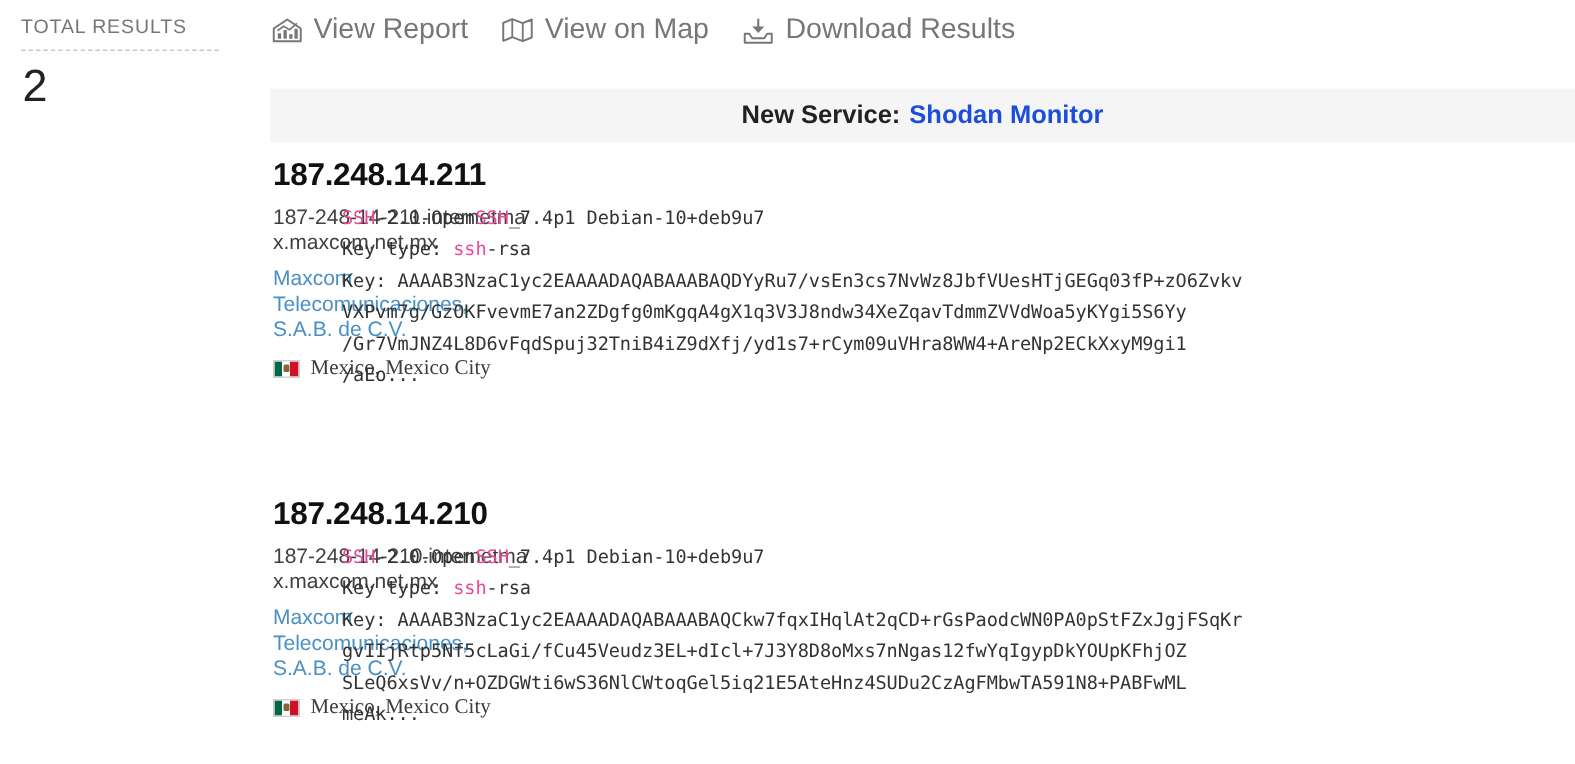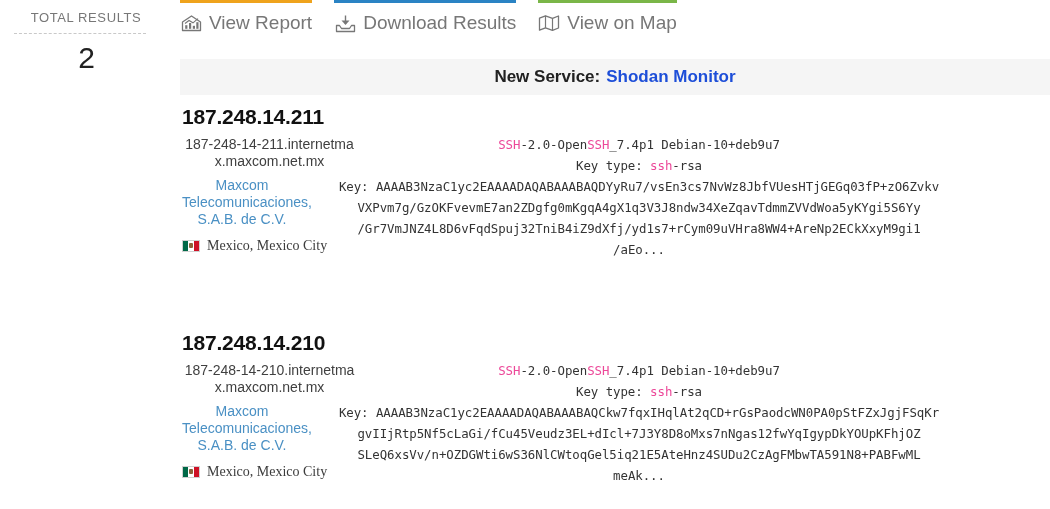--- a/index.html
+++ b/index.html
@@ -14,21 +14,20 @@
   body {
     font-family: "Liberation Sans", sans-serif;
     color: #333333;
     -webkit-font-smoothing: antialiased;
   }
 
   #page {
     position: relative;
     width: 903px;
     height: 509px;
-    text-align: center;
   }
 
   
   .sidebar {
     position: absolute;
     left: 0;
     top: 0;
     width: 172px;
     padding: 10px 14px 0 14px;
   }
@@ -59,21 +58,21 @@
     position: absolute;
     left: 180px;
     top: 0;
     width: 870px;
     height: 46px;
     display: flex;
     align-items: flex-start;
   }
   .action-item {
     display: flex;
-    flex-direction: column;
+    flex-direction: row;
     margin-right: 22px;
     cursor: pointer;
     user-select: none;
   }
   .action-rule {
     height: 3px;
     width: 100%;
     border-radius: 0;
   }
   .action-body {
@@ -242,47 +241,47 @@
             <rect x="11.8" y="11.8" width="2.2" height="3.0" fill="#777"></rect>
             <rect x="15.3" y="8.2" width="2.2" height="6.6" fill="#777"></rect>
             <path d="M4 9.5 L8 6.5 L12 8.8 L17 4.6" fill="none" stroke="#777" stroke-width="1.1"></path>
           </svg>
         </span>
         <span class="action-label">View Report</span>
       </div>
     </div>
 
     <div class="action-item">
+      <div class="action-rule" style="background:#7ab648"></div>
+      <div class="action-body">
+        <span class="action-icon">
+          <svg width="22" height="18" viewBox="0 0 22 18">
+            <path d="M1.5 4.2 L7.5 1.8 L14.5 4.4 L20.5 2 L20.5 14 L14.5 16.4 L7.5 13.8 L1.5 16.2 Z" fill="none" stroke="#777" stroke-width="1.3" stroke-linejoin="round"></path>
+            <path d="M7.5 1.8 L7.5 13.8" stroke="#777" stroke-width="1.2"></path>
+            <path d="M14.5 4.4 L14.5 16.4" stroke="#777" stroke-width="1.2"></path>
+          </svg>
+        </span>
+        <span class="action-label">View on Map</span>
+      </div>
+    </div>
+
+    <div class="action-item">
       <div class="action-rule" style="background:#2a83c4"></div>
       <div class="action-body">
         <span class="action-icon">
           <svg width="21" height="19" viewBox="0 0 21 19">
             <path d="M1.5 11.5 L4.5 11.5 L6.5 14.5 L14.5 14.5 L16.5 11.5 L19.5 11.5 L19.5 17.5 L1.5 17.5 Z" fill="none" stroke="#777" stroke-width="1.3" stroke-linejoin="round"></path>
             <path d="M10.5 1.5 L10.5 10" stroke="#777" stroke-width="1.4" fill="none"></path>
             <path d="M6.5 6.6 L10.5 11 L14.5 6.6 Z" fill="#777"></path>
           </svg>
         </span>
         <span class="action-label">Download Results</span>
       </div>
     </div>
 
-    <div class="action-item">
-      <div class="action-rule" style="background:#7ab648"></div>
-      <div class="action-body">
-        <span class="action-icon">
-          <svg width="22" height="18" viewBox="0 0 22 18">
-            <path d="M1.5 4.2 L7.5 1.8 L14.5 4.4 L20.5 2 L20.5 14 L14.5 16.4 L7.5 13.8 L1.5 16.2 Z" fill="none" stroke="#777" stroke-width="1.3" stroke-linejoin="round"></path>
-            <path d="M7.5 1.8 L7.5 13.8" stroke="#777" stroke-width="1.2"></path>
-            <path d="M14.5 4.4 L14.5 16.4" stroke="#777" stroke-width="1.2"></path>
-          </svg>
-        </span>
-        <span class="action-label">View on Map</span>
-      </div>
-    </div>
-
   </div>
 
   <div class="notice">
     <span class="notice-strong">New Service:</span>
     <a class="notice-link" href="#">Shodan Monitor</a>
   </div>
 
   <div class="results">
 
     <div class="result">

